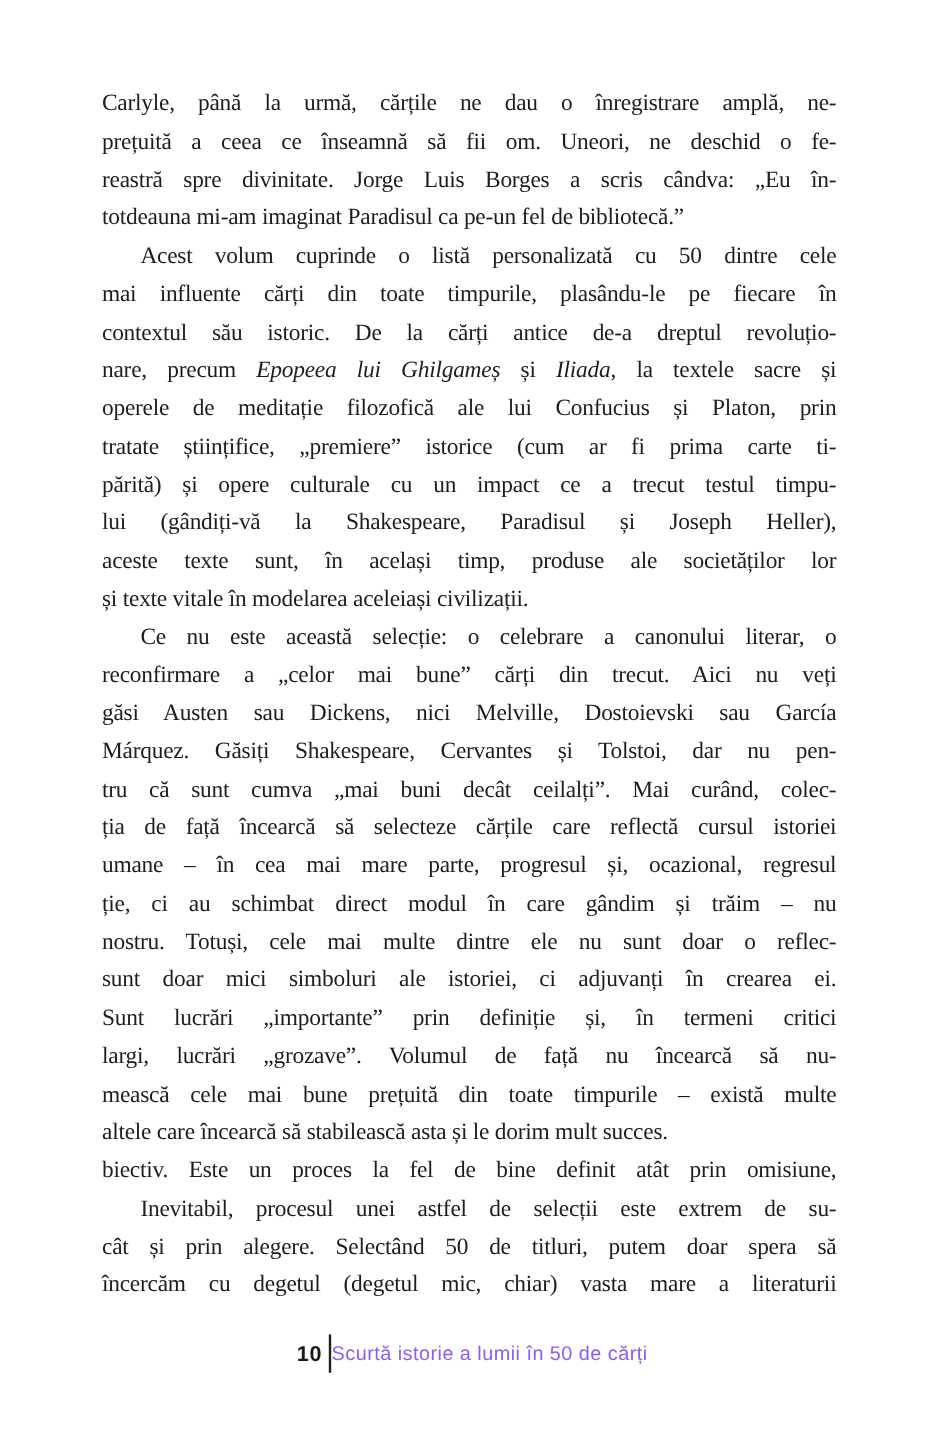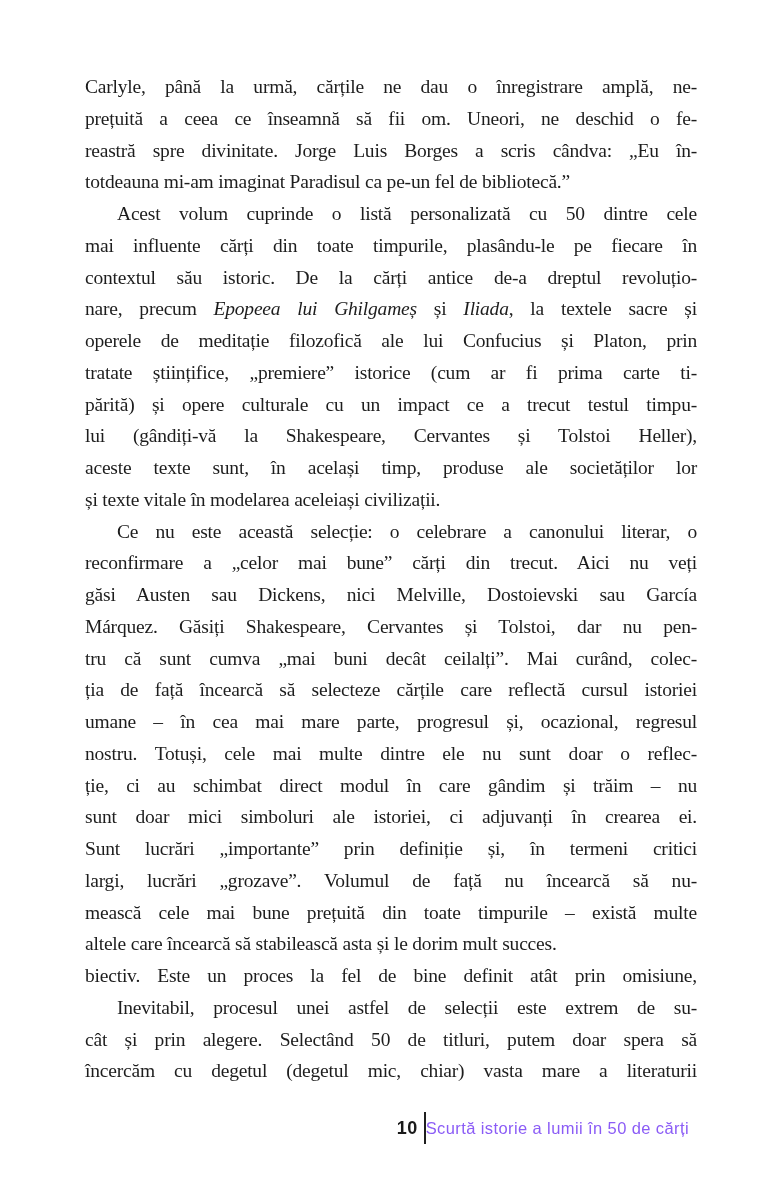--- a/index.html
+++ b/index.html
@@ -27,25 +27,25 @@
   .line {
     text-align: justify;
     text-align-last: justify;
     white-space: normal;
   }
   .line.last-line { text-align-last: left; }
   .para.indent .line.first-line { text-indent: 32px; }
   .line i { font-style: italic; }
   .footer {
     position: absolute;
-    left: 56px; top: 1110px;
+    left: 77px; top: 1110px;
     width: 633px; height: 36px;
     display: flex;
     align-items: center;
-    justify-content: flex-end;
+    justify-content: center;
     font-family: "Liberation Sans", sans-serif;
   }
   .pagenum-wrap {
     display: flex;
     align-items: center;
   }
   .pagenum {
     font-size: 18px;
     font-weight: bold;
     color: #1a1a1a;
@@ -76,34 +76,34 @@
         <div class="line last-line"><span>totdeauna mi-am imaginat Paradisul ca pe-un fel de bibliotecă.”</span></div>
       </div>
       <div class="para indent">
         <div class="line first-line"><span>Acest volum cuprinde o listă personalizată cu 50 dintre cele</span></div>
         <div class="line"><span>mai influente cărți din toate timpurile, plasându-le pe fiecare în</span></div>
         <div class="line"><span>contextul său istoric. De la cărți antice de-a dreptul revoluțio-</span></div>
         <div class="line"><span>nare, precum </span><i>Epopeea lui Ghilgameș</i><span> și </span><i>Iliada</i><span>, la textele sacre și</span></div>
         <div class="line"><span>operele de meditație filozofică ale lui Confucius și Platon, prin</span></div>
         <div class="line"><span>tratate științifice, „premiere” istorice (cum ar fi prima carte ti-</span></div>
         <div class="line"><span>părită) și opere culturale cu un impact ce a trecut testul timpu-</span></div>
-        <div class="line"><span>lui (gândiți-vă la Shakespeare, Cervantes și Tolstoi Heller),</span></div>
+        <div class="line"><span>lui (gândiți-vă la Shakespeare, Paradisul și Joseph Heller),</span></div>
         <div class="line"><span>aceste texte sunt, în același timp, produse ale societăților lor</span></div>
         <div class="line last-line"><span>și texte vitale în modelarea aceleiași civilizații.</span></div>
       </div>
       <div class="para indent">
         <div class="line first-line"><span>Ce nu este această selecție: o celebrare a canonului literar, o</span></div>
         <div class="line"><span>reconfirmare a „celor mai bune” cărți din trecut. Aici nu veți</span></div>
         <div class="line"><span>găsi Austen sau Dickens, nici Melville, Dostoievski sau García</span></div>
         <div class="line"><span>Márquez. Găsiți Shakespeare, Cervantes și Tolstoi, dar nu pen-</span></div>
         <div class="line"><span>tru că sunt cumva „mai buni decât ceilalți”. Mai curând, colec-</span></div>
         <div class="line"><span>ția de față încearcă să selecteze cărțile care reflectă cursul istoriei</span></div>
         <div class="line"><span>umane – în cea mai mare parte, progresul și, ocazional, regresul</span></div>
+        <div class="line"><span>ție, ci au schimbat direct modul în care gândim și trăim – nu</span></div>
         <div class="line"><span>nostru. Totuși, cele mai multe dintre ele nu sunt doar o reflec-</span></div>
-        <div class="line"><span>ție, ci au schimbat direct modul în care gândim și trăim – nu</span></div>
         <div class="line"><span>sunt doar mici simboluri ale istoriei, ci adjuvanți în crearea ei.</span></div>
         <div class="line"><span>Sunt lucrări „importante” prin definiție și, în termeni critici</span></div>
         <div class="line"><span>largi, lucrări „grozave”. Volumul de față nu încearcă să nu-</span></div>
         <div class="line"><span>mească cele mai bune prețuită din toate timpurile – există multe</span></div>
         <div class="line last-line"><span>altele care încearcă să stabilească asta și le dorim mult succes.</span></div>
       </div>
       <div class="para indent">
         <div class="line"><span>biectiv. Este un proces la fel de bine definit atât prin omisiune,</span></div>
         <div class="line first-line"><span>Inevitabil, procesul unei astfel de selecții este extrem de su-</span></div>
         <div class="line"><span>cât și prin alegere. Selectând 50 de titluri, putem doar spera să</span></div>

